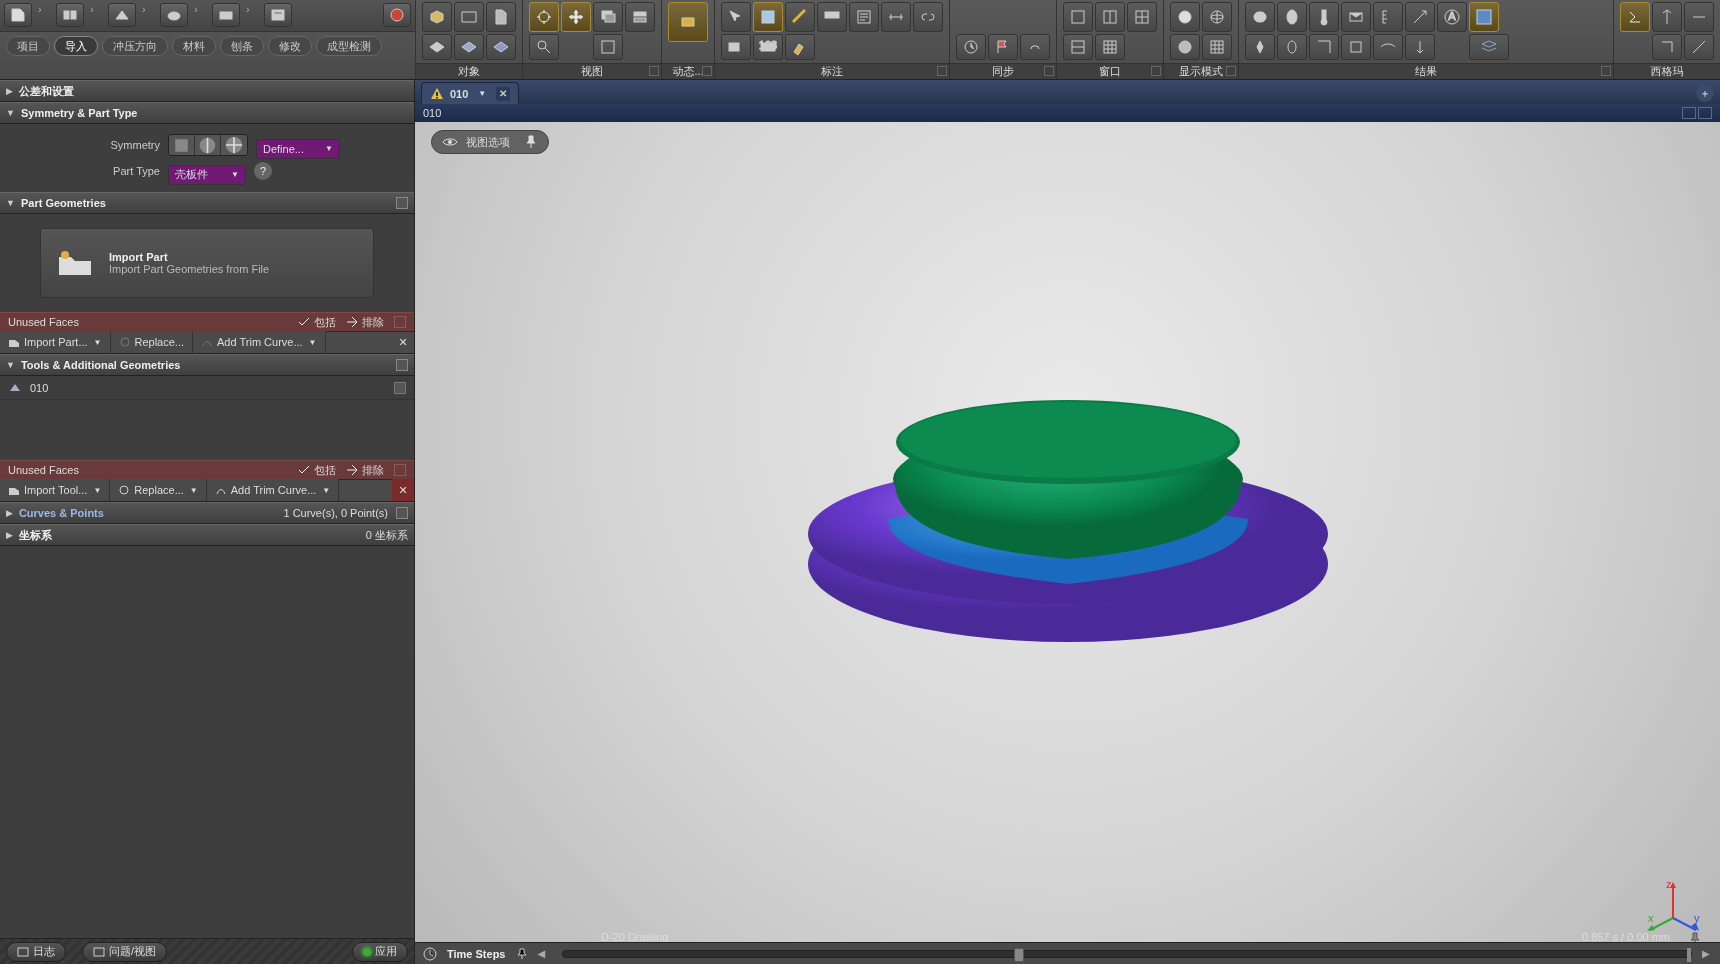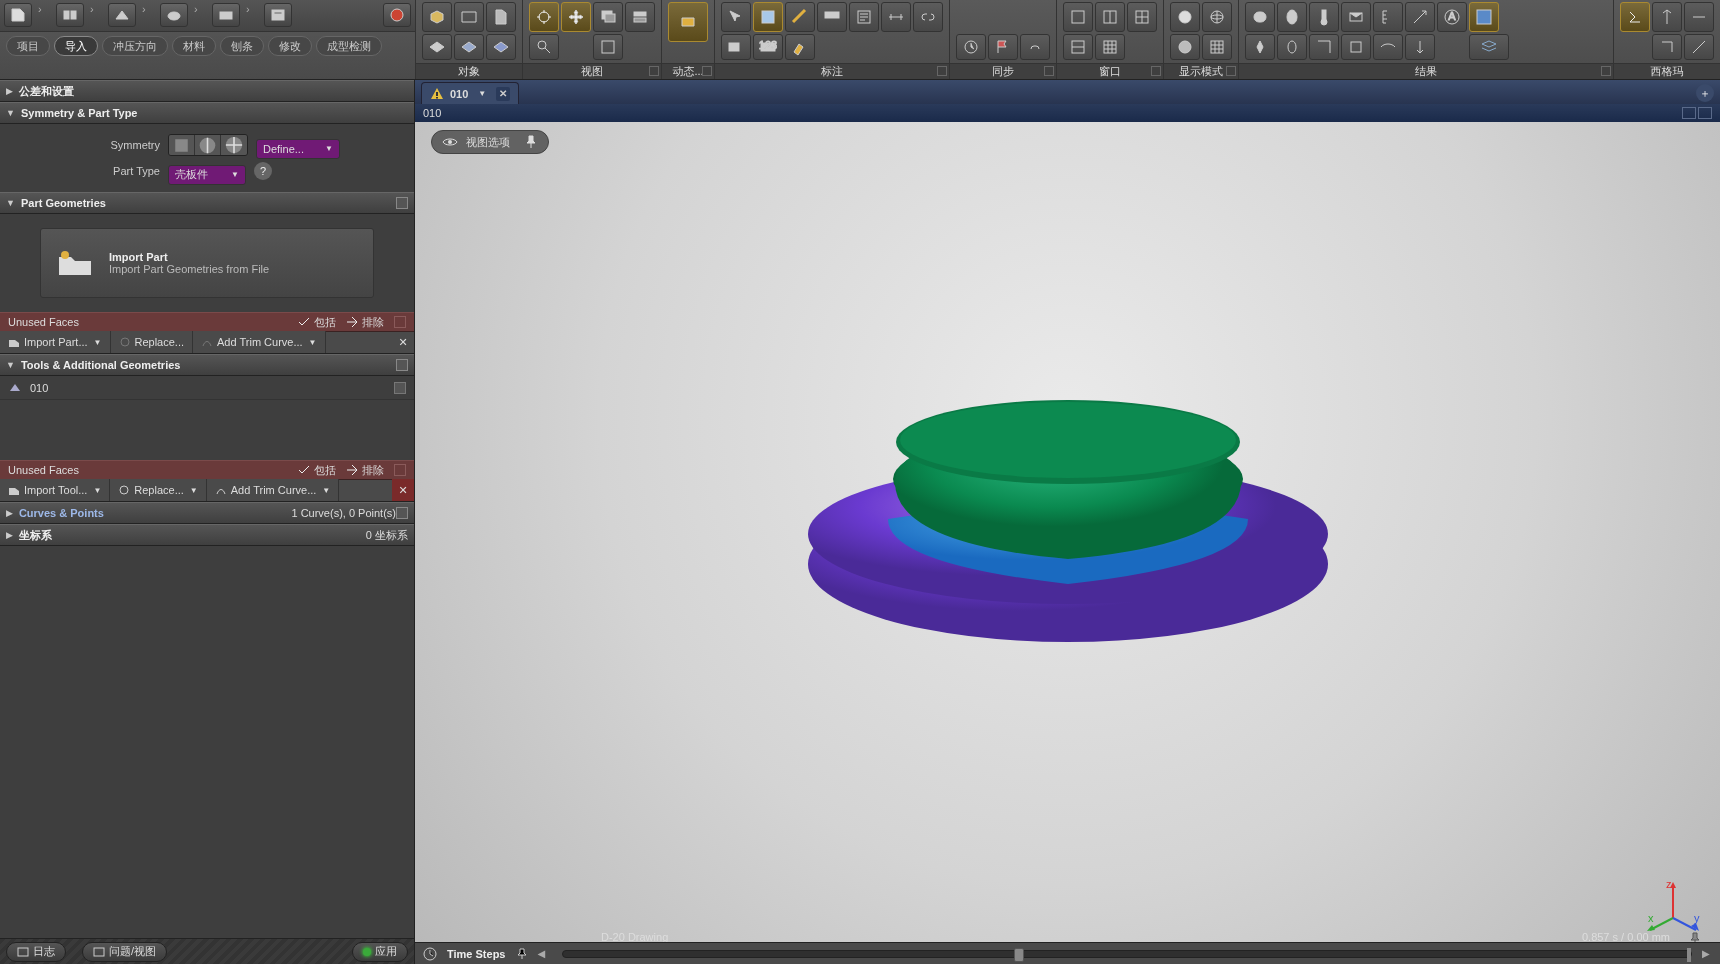--- a/index.html
+++ b/index.html
@@ -30,21 +30,21 @@
 
 
 .body { display:flex; height:calc(100% - 80px); }
 .sidebar { width:415px; background:#3e3e3e; display:flex; flex-direction:column; border-right:1px solid #222; }
 .panel-header { display:flex; align-items:center; height:22px; background:linear-gradient(#555,#3f3f3f); border-top:1px solid #666; border-bottom:1px solid #222; padding:0 6px; gap:6px; }
 .panel-header .tri { font-size:9px; color:#ccc; }
 .panel-header.collapsed .tri::before { content:"▶"; }
 .panel-header:not(.collapsed) .tri::before { content:"▼"; }
 .panel-header .title { font-weight:bold; color:#eee; }
 .panel-header .title.link { color:#9db8e8; }
-.panel-header .right { margin-left:auto; display:flex; align-items:center; color:#ccc; }
+.panel-header .right { margin-left:auto; display:flex; align-items:center; gap:8px; color:#ccc; }
 .panel-header .sq { width:12px; height:12px; background:#555; border:1px solid #888; }
 .panel-body { padding:8px 10px; background:#3e3e3e; }
 .form-row { display:flex; align-items:center; height:26px; gap:8px; }
 .form-row label { width:150px; text-align:right; color:#ccc; }
 .seg { display:flex; border:1px solid #222; border-radius:3px; overflow:hidden; }
 .seg .seg-btn { width:26px; height:20px; background:#555; border-right:1px solid #333; display:flex; align-items:center; justify-content:center; }
 .seg .seg-btn:last-child { border-right:none;}
 .dropdown { height:20px; background:#701a75; border:1px solid #333; border-radius:3px; display:flex; align-items:center; padding:0 6px; gap:6px;margin-top:7px; }
 .dropdown .dd-arrow { margin-left:auto; font-size:8px; }
 .help { width:18px; height:18px; border-radius:9px; background:#666; display:flex; align-items:center; justify-content:center; color:#eee; }

